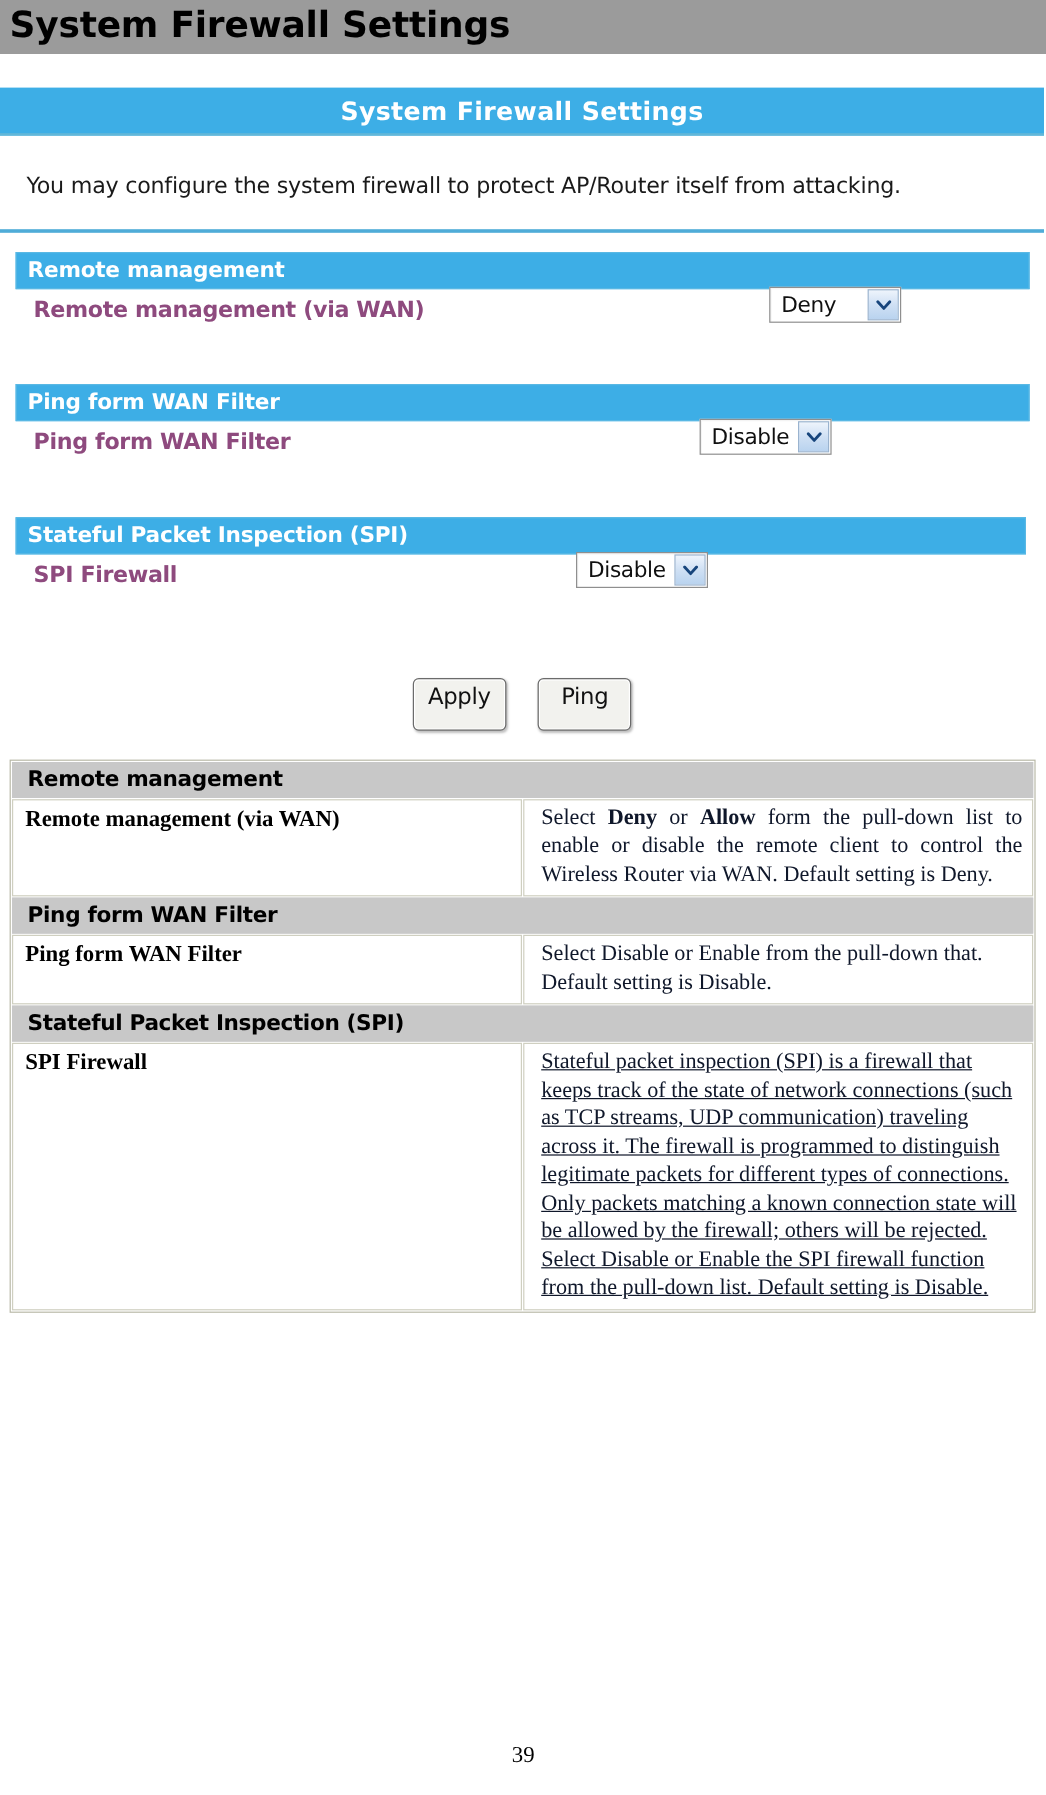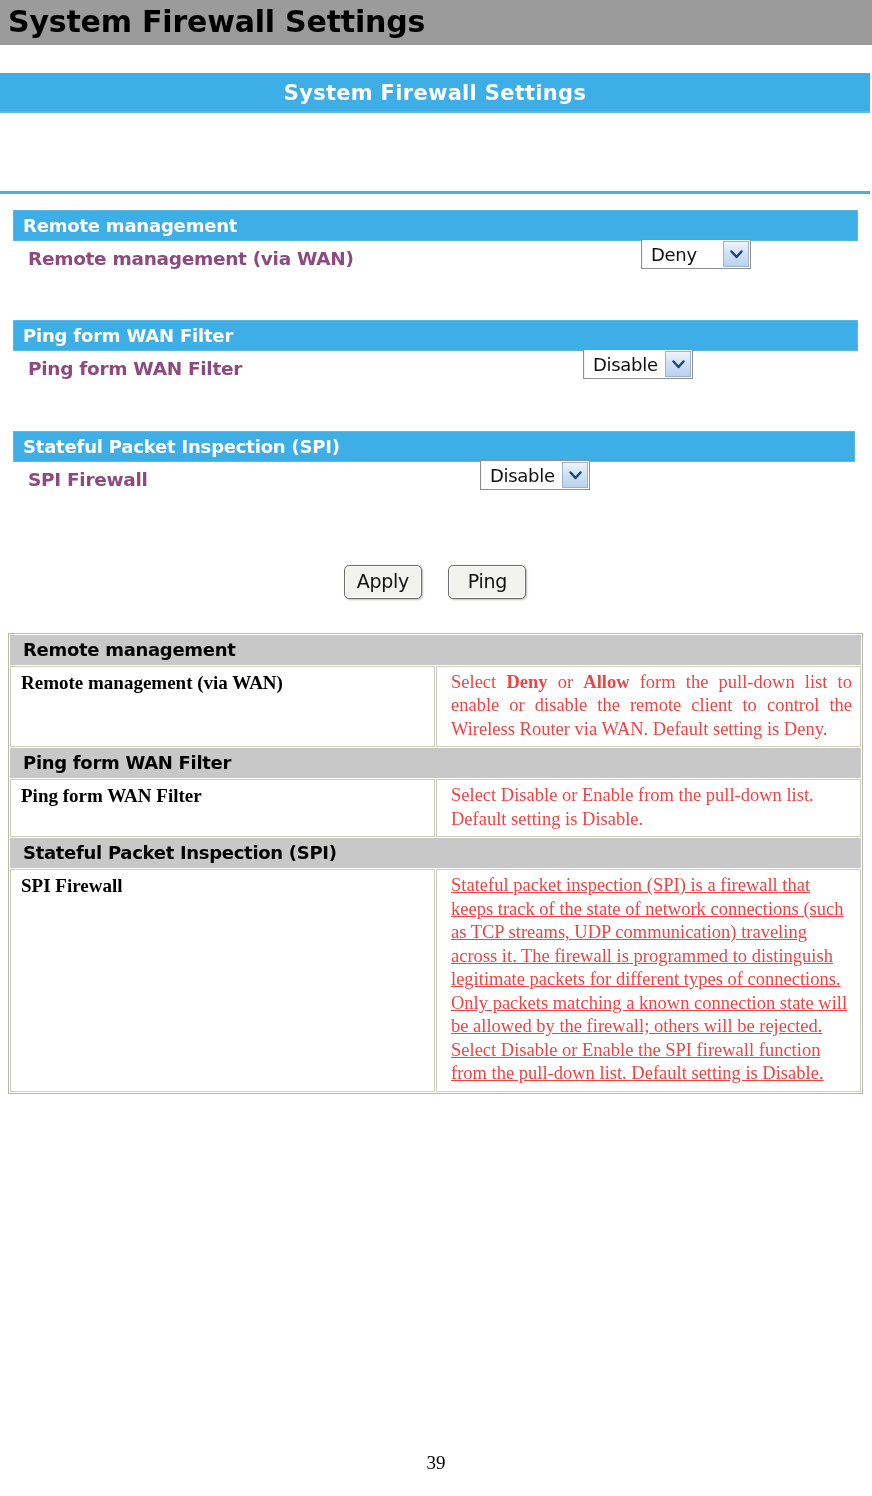--- a/index.html
+++ b/index.html
@@ -158,21 +158,21 @@
   .btn-row {
     position: absolute;
     left: 0;
     top: 520px;
     width: 870px;
     text-align: center;
   }
   .xp-button {
     display: inline-block;
     min-width: 78px;
-    padding: 4px 12px 6px;
+    padding: 4px 12px 16px;
     margin: 0 11px;
     font-size: 19px;
     font-family: "DejaVu Sans", sans-serif;
     color: #111111;
     background: #f2f2ee;
     border: 1px solid #6b6b6b;
     border-radius: 5px;
     box-shadow: inset 0 0 0 1px #ffffff, 1px 1px 2px rgba(0,0,0,0.25);
     letter-spacing: -0.3px;
     cursor: pointer;
@@ -217,21 +217,21 @@
     font-family: "Liberation Serif", serif;
     font-size: 19px;
     font-weight: bold;
     color: #000000;
     line-height: 1.25;
     padding-left: 10px;
   }
   td.desc {
     font-family: "Liberation Serif", serif;
     font-size: 18.5px;
-    color: #ef4444;
+    color: #0f172a;
     line-height: 1.27;
     padding-left: 14px;
     padding-right: 8px;
   }
   td.desc.justified { text-align: justify; }
   td.desc b { font-weight: bold; }
   .desc-p { margin: 0; text-decoration: underline; }
   .spi-cell { height: 204px; }
 
   
@@ -252,20 +252,21 @@
 <div class="page-title-bar">
   <div class="title-text">System Firewall Settings</div>
 </div>
 
 <div class="router-ui">
 
   <div class="ui-banner">
     <div class="banner-text">System Firewall Settings</div>
   </div>
 
+  <div class="ui-description">You may configure the system firewall to protect AP/Router itself from attacking.</div>
 
   <div class="ui-hr"></div>
 
   <div class="section-bar" style="top:165px; width:845px;">
     <div class="section-label">Remote management</div>
   </div>
   <div class="field-label" style="left:28px; top:203px;">Remote management (via WAN)</div>
   <div class="xp-select" style="left:641px; top:194px; width:110px;">
     <span class="sel-value">Deny</span>
     <span class="sel-arrow">
@@ -318,21 +319,21 @@
       <tr>
         <td class="term">Remote management (via WAN)</td>
         <td class="desc justified"><span>Select </span><b>Deny</b><span> or </span><b>Allow</b><span> form the pull-down list to enable or disable the remote client to control the Wireless  Router via WAN. Default setting is Deny.</span></td>
       </tr>
 
       <tr>
         <td class="sec-head" colspan="2">Ping form WAN Filter</td>
       </tr>
       <tr>
         <td class="term">Ping form WAN Filter</td>
-        <td class="desc">Select Disable or Enable from the pull-down list. Default setting is Disable.</td>
+        <td class="desc">Select Disable or Enable from the pull-down that. Default setting is Disable.</td>
       </tr>
 
       <tr>
         <td class="sec-head" colspan="2">Stateful Packet Inspection (SPI)</td>
       </tr>
       <tr>
         <td class="term spi-cell">SPI Firewall</td>
         <td class="desc spi-cell">
           <p class="desc-p">Stateful packet inspection (SPI) is a firewall that keeps track of the state of network connections (such as TCP streams, UDP communication) traveling across it. The firewall is programmed to distinguish legitimate packets for different types of connections. Only packets matching a known connection state will be allowed by the firewall; others will be rejected.</p>
           <p class="desc-p">Select Disable or Enable the SPI firewall function from the pull-down list. Default setting is Disable.</p>

